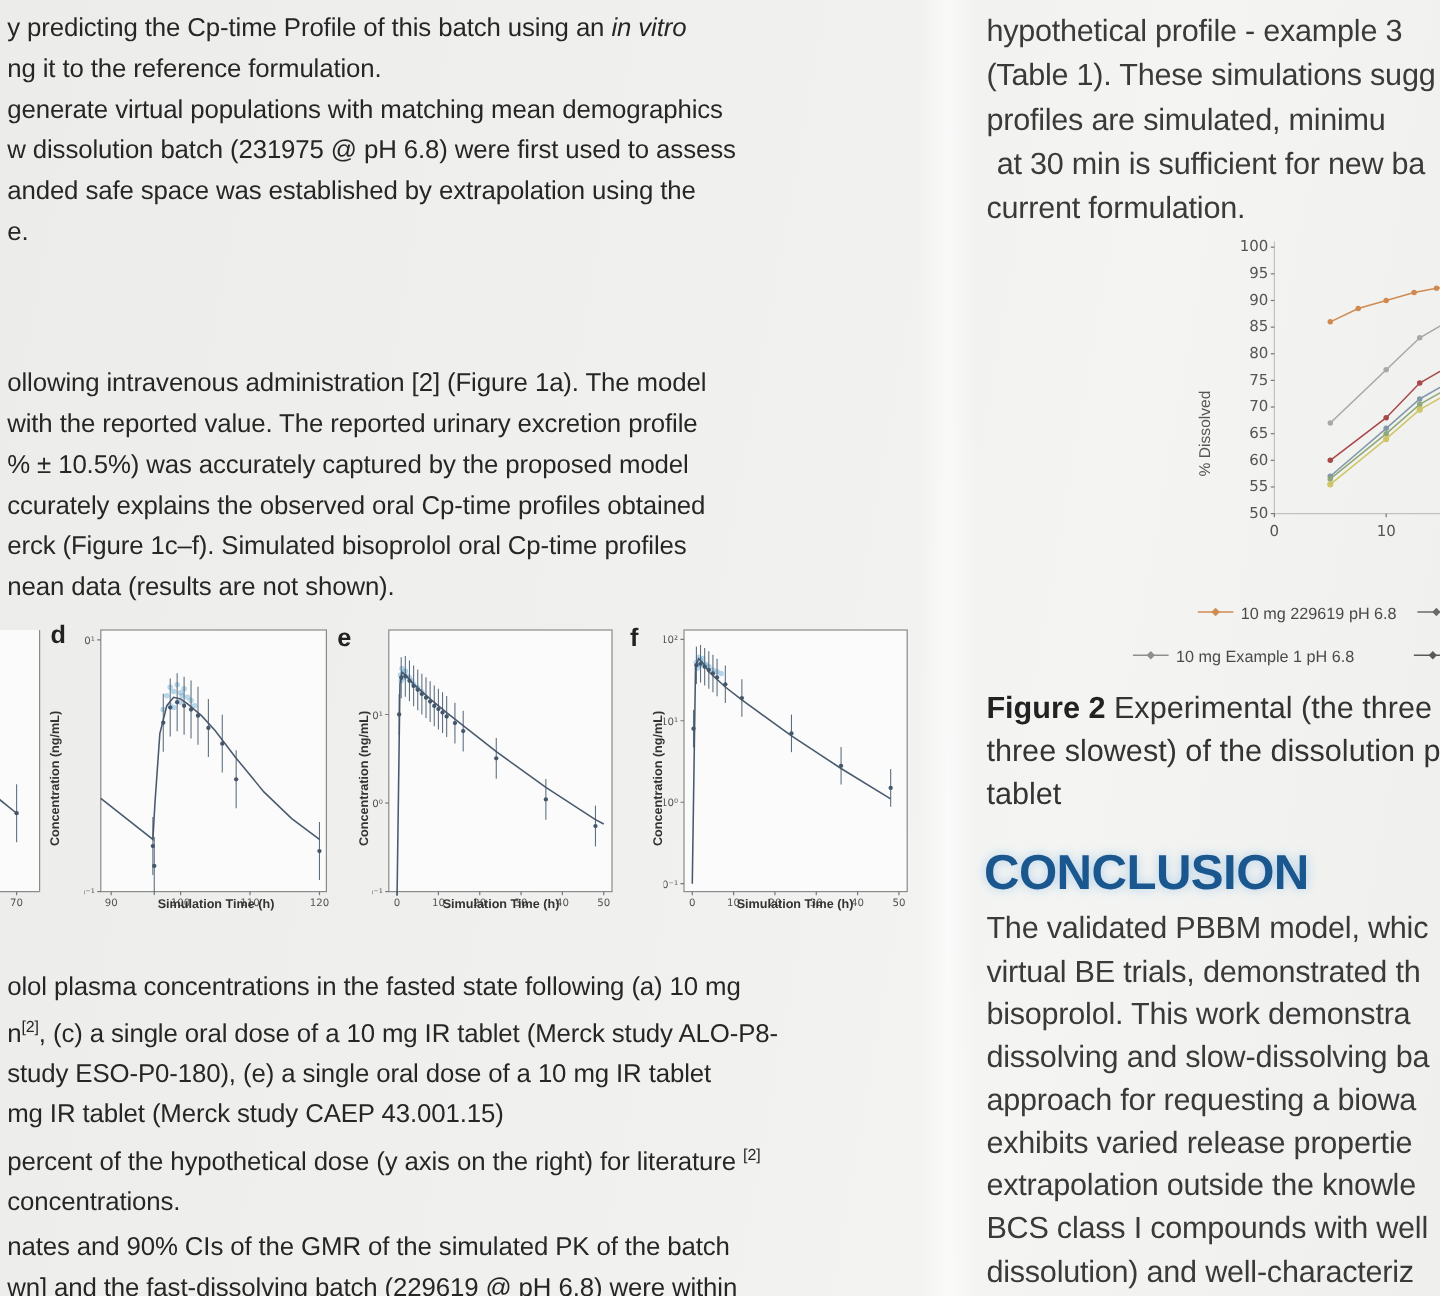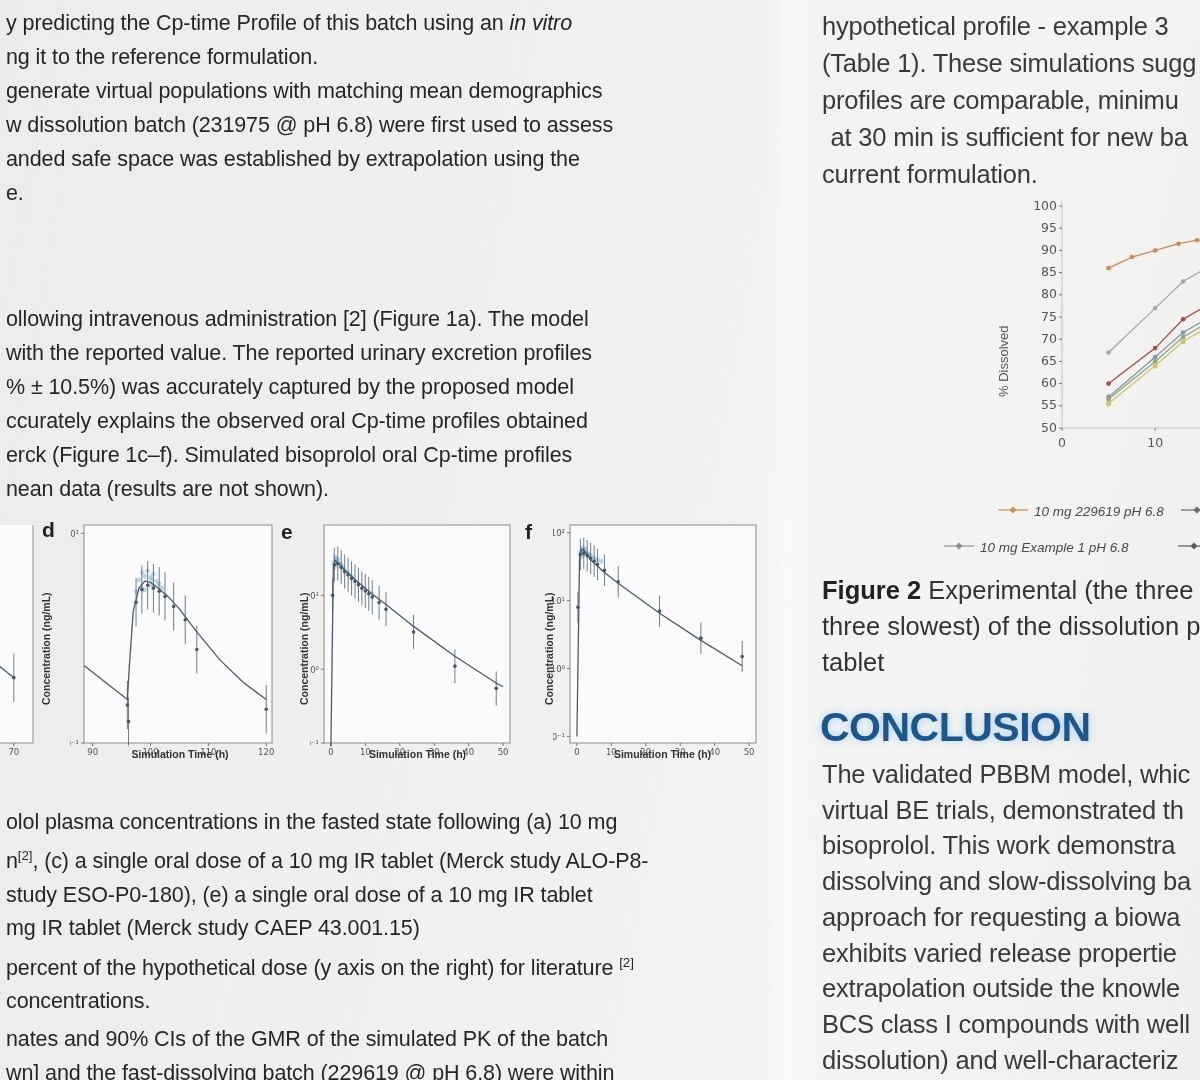--- a/index.html
+++ b/index.html
@@ -16,21 +16,21 @@
   .block{position:absolute;left:6px;}
   .it{font-style:italic;}
   sup{font-size:0.62em;}
   .panel-letter{position:absolute;font-size:21px;font-weight:600;color:#222;}
   .axis-y{position:absolute;font-size:10.5px;font-weight:700;color:#333;
           transform:rotate(-90deg);transform-origin:0 0;white-space:nowrap;}
   .axis-x{position:absolute;font-size:10.5px;font-weight:700;color:#333;text-align:center;}
   .diss-ylab{position:absolute;font-size:13px;color:#555;
              transform:rotate(-90deg);transform-origin:0 0;white-space:nowrap;}
   .legend-row{position:absolute;display:flex;align-items:flex-end;gap:6px;
-              font-size:13.5px;color:#4a4a4a;white-space:nowrap;font-style:italic;}
+              font-size:13.5px;color:#4a4a4a;white-space:nowrap;}
   .fig2cap{position:absolute;left:822px;font-size:25.5px;line-height:36px;color:#333;white-space:nowrap;}
   .fig2cap b{color:#222;}
   .conclusion-h{position:absolute;left:820px;top:704px;font-size:41px;font-weight:700;
                 color:#1a578f;letter-spacing:-0.5px;
                 text-shadow:0 0 9px rgba(90,160,220,.45);}
   svg text{font-family:"DejaVu Sans",sans-serif;}
   .chart-svg{position:absolute;}
 </style>
 </head>
 <body>
@@ -44,21 +44,21 @@
       <div class="tl left-line" style="position:relative;"><span>y predicting the Cp-time Profile of this batch using an </span><span class="it">in vitro</span></div>
       <div class="tl left-line" style="position:relative;">ng it to the reference formulation.</div>
       <div class="tl left-line" style="position:relative;">generate virtual populations with matching mean demographics</div>
       <div class="tl left-line" style="position:relative;">w dissolution batch (231975 @ pH 6.8) were first used to assess</div>
       <div class="tl left-line" style="position:relative;">anded safe space was established by extrapolation using the</div>
       <div class="tl left-line" style="position:relative;">e.</div>
     </div>
 
     <div class="block" style="top:302px;">
       <div class="tl left-line" style="position:relative;">ollowing intravenous administration [2] (Figure 1a). The model</div>
-      <div class="tl left-line" style="position:relative;">with the reported value. The reported urinary excretion profiles</div>
+      <div class="tl left-line" style="position:relative;">with the reported value. The reported urinary excretion profile</div>
       <div class="tl left-line" style="position:relative;">% ± 10.5%) was accurately captured by the proposed model</div>
       <div class="tl left-line" style="position:relative;">ccurately explains the observed oral Cp-time profiles obtained</div>
       <div class="tl left-line" style="position:relative;">erck (Figure 1c–f). Simulated bisoprolol oral Cp-time profiles</div>
       <div class="tl left-line" style="position:relative;">nean data (results are not shown).</div>
     </div>
 
     <svg class="chart-svg" style="left:0;top:513px;" width="45" height="267">
         <rect x="-50" y="12" width="83" height="218" fill="#fafbfa"></rect>
         <line x1="33" y1="12" x2="33" y2="230" stroke="#8a8a8a"></line>
         <line x1="0" y1="230" x2="33" y2="230" stroke="#8a8a8a"></line>
@@ -278,21 +278,21 @@
       <div class="tl left-line" style="position:relative;">nates and 90% CIs of the GMR of the simulated PK of the batch</div>
       <div class="tl left-line" style="position:relative;">wn] and the fast-dissolving batch (229619 @ pH 6.8) were within</div>
     </div>
   </div>
 
   <div>
 
     <div class="block" style="left:822px;top:8px;">
       <div class="tl right-line" style="position:relative;line-height:37px;">hypothetical profile - example 3</div>
       <div class="tl right-line" style="position:relative;line-height:37px;">(Table 1). These simulations sugg</div>
-      <div class="tl right-line" style="position:relative;line-height:37px;">profiles are comparable, minimu</div>
+      <div class="tl right-line" style="position:relative;line-height:37px;">profiles are simulated, minimu</div>
       <div class="tl right-line" style="position:relative;line-height:37px;text-align:center;">at 30 min is sufficient for new ba</div>
       <div class="tl right-line" style="position:relative;line-height:37px;">current formulation.</div>
     </div>
 
     <div class="diss-ylab" style="left:996px;top:397px;">% Dissolved</div>
     <svg class="chart-svg" style="left:985px;top:190px;" width="270" height="290">
         <line x1="77" y1="11" x2="77" y2="238" stroke="#c2c2c2"></line>
         <line x1="77" y1="238" x2="324" y2="238" stroke="#c2c2c2"></line>
         <line x1="77" y1="238" x2="77" y2="241" stroke="#777"></line>
         <text x="77" y="257" text-anchor="middle" font-size="12.5" fill="#555">0</text>

